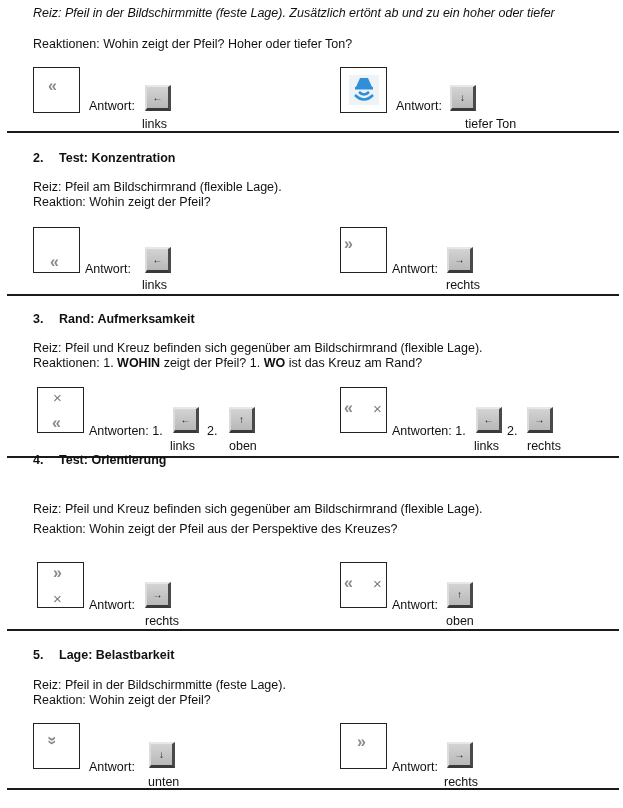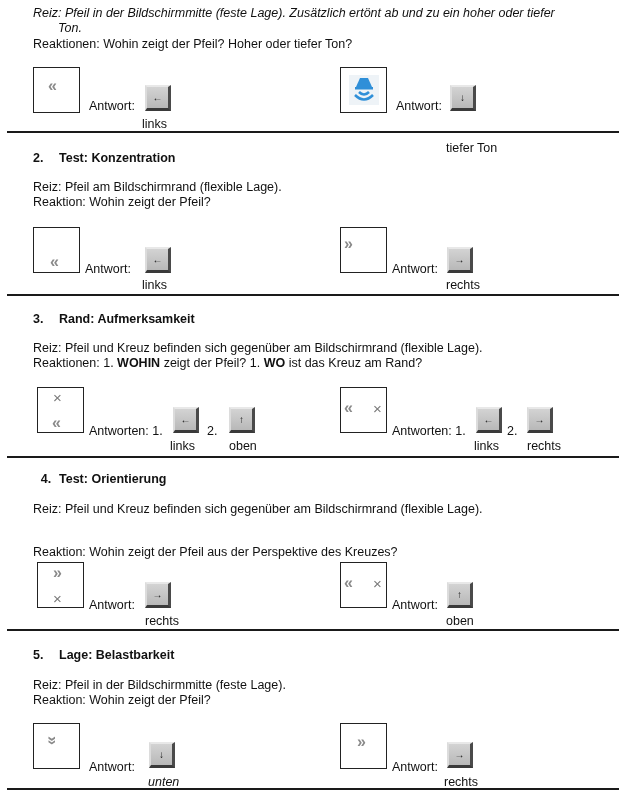--- a/index.html
+++ b/index.html
@@ -27,21 +27,20 @@
     font-size: 10px; color: #111; font-weight: bold;
   }
   .label { position: absolute; white-space: nowrap; }
   .speaker { position: absolute; }
 </style>
 </head>
 <body>
 
 <div class="text" style="top:6px;font-style:italic;">
   <span>Reiz: Pfeil in der Bildschirmmitte (feste Lage). Zusätzlich ertönt ab und zu ein hoher oder tiefer</span>
-  <span class="indent">Ton.</span>
 </div>
 <div class="text" style="top:37px;">Reaktionen: Wohin zeigt der Pfeil? Hoher oder tiefer Ton?</div>
 
 <div class="box" style="left:33px; top:67px;">
   <span class="glyph" style="left:14px; top:10px;">«</span>
 </div>
 <span class="label" style="left:89px; top:99px;">Antwort:</span>
 <div class="key" style="left:145px; top:85px;">
   <span>←</span>
 </div>
@@ -53,21 +52,21 @@
     <path d="M11 3 h8 l4 9 h-16 z" fill="#2f8fd8"></path>
     <rect x="6" y="12" width="18" height="2.5" fill="#2f8fd8"></rect>
     <path d="M10 17 q5 5 10 0" stroke="#2f8fd8" stroke-width="2.5" fill="none"></path>
     <path d="M6 20 q9 9 18 0" stroke="#2f8fd8" stroke-width="2.5" fill="none"></path>
   </svg>
 </div>
 <span class="label" style="left:396px; top:99px;">Antwort:</span>
 <div class="key" style="left:450px; top:85px;">
   <span>↓</span>
 </div>
-<span class="label" style="left:446px; top:117px;margin-top:24px;">tiefer Ton</span>
+<span class="label" style="left:465px; top:117px;">tiefer Ton</span>
 
 <div class="rule" style="top:131px;"></div>
 
 <div class="heading" style="top:151px;">
   <span class="num">2.</span><span>Test: Konzentration</span>
 </div>
 <div class="text" style="top:180px;">Reiz: Pfeil am Bildschirmrand (flexible Lage).</div>
 <div class="text" style="top:195px;">Reaktion: Wohin zeigt der Pfeil?</div>
 
 <div class="box" style="left:33px; top:227px;">
@@ -123,25 +122,25 @@
 </div>
 <span class="label" style="left:507px; top:424px;">2.</span>
 <div class="key" style="left:527px; top:407px;">
   <span>→</span>
 </div>
 <span class="label" style="left:474px; top:439px;">links</span>
 <span class="label" style="left:527px; top:439px;">rechts</span>
 
 <div class="rule" style="top:456px;"></div>
 
-<div class="heading" style="top:472px;text-align:center;">
+<div class="heading" style="top:453px;">
   <span class="num">4.</span><span>Test: Orientierung</span>
 </div>
 <div class="text" style="top:502px;">Reiz: Pfeil und Kreuz befinden sich gegenüber am Bildschirmrand (flexible Lage).</div>
-<div class="text" style="top:545px;">Reaktion: Wohin zeigt der Pfeil aus der Perspektive des Kreuzes?</div>
+<div class="text" style="top:522px;">Reaktion: Wohin zeigt der Pfeil aus der Perspektive des Kreuzes?</div>
 
 <div class="box" style="left:37px; top:562px;">
   <span class="glyph" style="left:15px; top:2px;">»</span>
   <span class="cross" style="left:15px; top:28px;">×</span>
 </div>
 <span class="label" style="left:89px; top:598px;">Antwort:</span>
 <div class="key" style="left:145px; top:582px;">
   <span>→</span>
 </div>
 <span class="label" style="left:145px; top:614px;">rechts</span>
@@ -164,21 +163,21 @@
 <div class="text" style="top:678px;">Reiz: Pfeil in der Bildschirmmitte (feste Lage).</div>
 <div class="text" style="top:693px;">Reaktion: Wohin zeigt der Pfeil?</div>
 
 <div class="box" style="left:33px; top:723px;">
   <span class="glyph" style="left:14px; top:10px; transform: rotate(-90deg);">«</span>
 </div>
 <span class="label" style="left:89px; top:760px;">Antwort:</span>
 <div class="key" style="left:149px; top:742px;">
   <span>↓</span>
 </div>
-<span class="label" style="left:148px; top:775px;font-style:italic;">unten</span>
+<span class="label" style="left:148px; top:775px;">unten</span>
 
 <div class="box" style="left:340px; top:723px;">
   <span class="glyph" style="left:16px; top:10px;">»</span>
 </div>
 <span class="label" style="left:392px; top:760px;">Antwort:</span>
 <div class="key" style="left:447px; top:742px;">
   <span>→</span>
 </div>
 <span class="label" style="left:444px; top:775px;">rechts</span>
 

